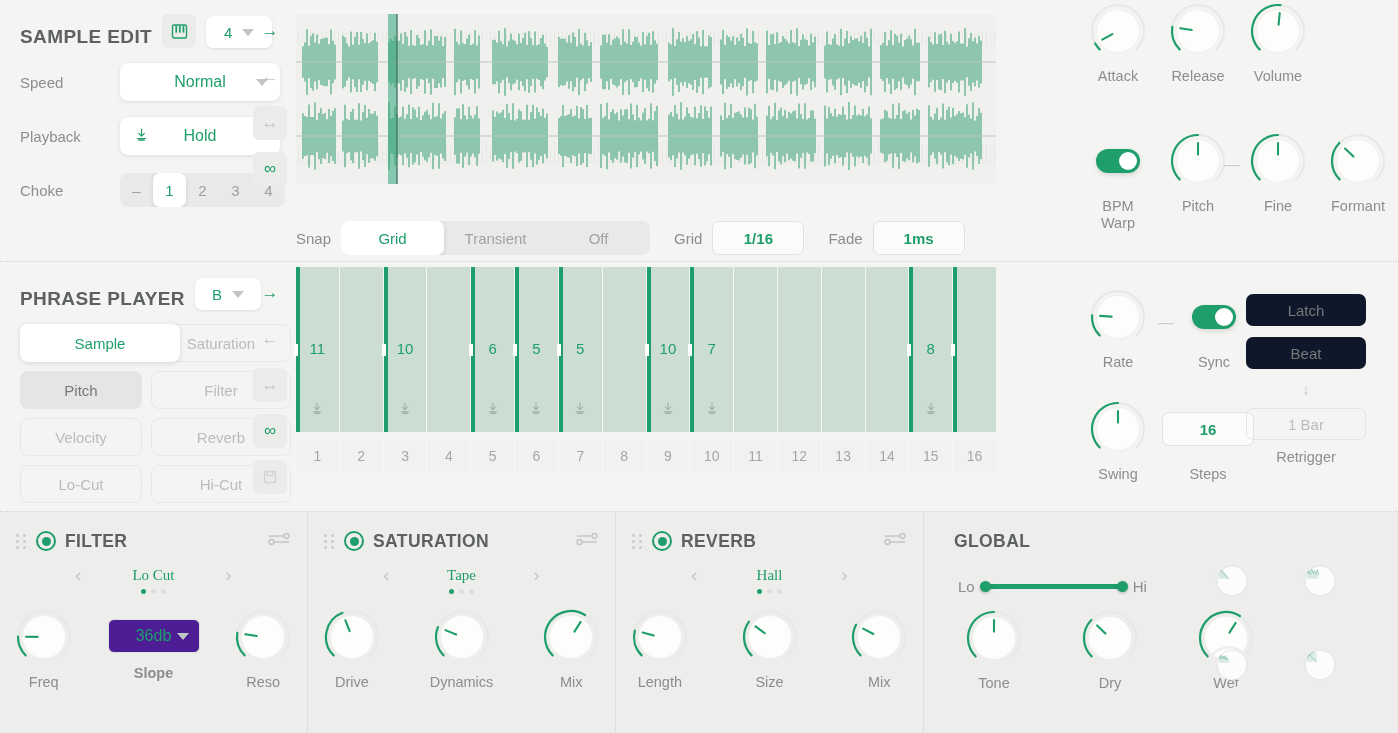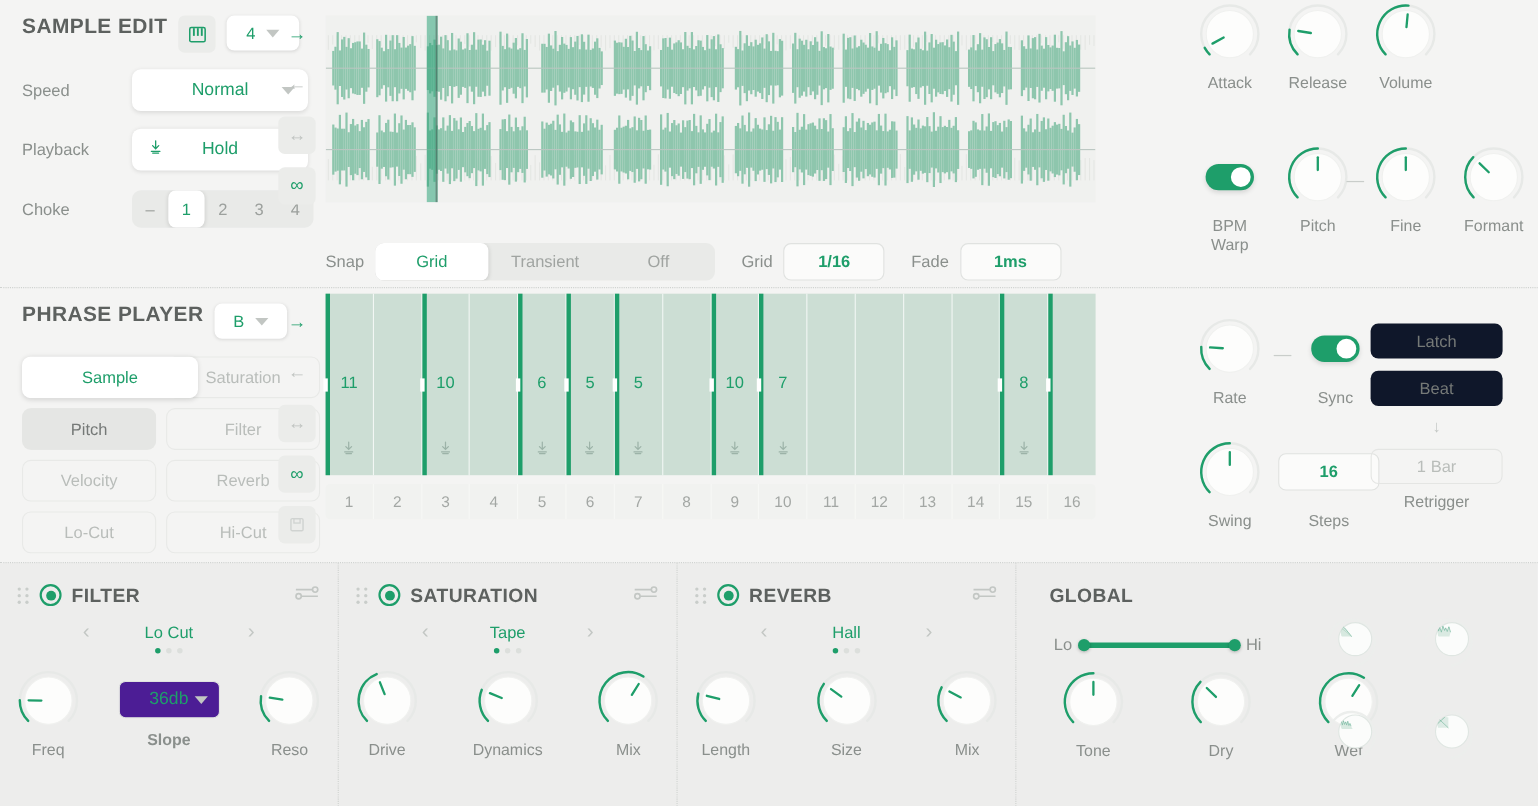--- a/index.html
+++ b/index.html
@@ -23,21 +23,21 @@
   }
 
   .left-col { width:292px; padding:14px 0 0 20px; position:relative; }
   .mid-col  { flex:1; position:relative; }
   .right-col{ width:338px; position:relative; }
 
   .sec-title {
     font-size:19px; font-weight:bold; color:#5d615f; letter-spacing:.4px;
   }
 
-  .hdr { display:flex; align-items:flex-start; gap:10px; height:34px; }
+  .hdr { display:flex; align-items:flex-end; gap:10px; height:34px; }
 
   .icon-btn {
     width:34px;height:34px;border-radius:6px;background:#ebecea;
     display:flex;align-items:center;justify-content:center;
   }
   .pill {
     background:#fff;border-radius:7px;height:32px;min-width:66px;
     display:flex;align-items:center;justify-content:center;gap:10px;
     color:#1e9e6a;font-size:15px;
     box-shadow:0 1px 3px rgba(0,0,0,.10);
@@ -136,21 +136,21 @@
   .p-hdr { display:flex; align-items:center; gap:9px; padding:0 16px; height:30px; }
   .p-title { font-size:17.5px; font-weight:bold; color:#5d615f; letter-spacing:.4px; }
   .grip { display:grid; grid-template-columns:repeat(2,4px); gap:3px; }
   .grip i { width:3px;height:3px;border-radius:50%;background:#c9cdca;display:block; }
   .pwr { width:20px;height:20px;border-radius:50%;border:2px solid #1e9e6a;display:flex;align-items:center;justify-content:center; }
   .pwr i { width:9px;height:9px;border-radius:50%;background:#1e9e6a;display:block; }
   .sliders { margin-left:auto; }
 
   .preset { display:flex; align-items:center; justify-content:center; gap:0; margin-top:8px; }
   .preset .arw { color:#c3c7c4; font-size:19px; width:40px; text-align:center; }
-  .preset .pname { font-size:15px;color:#1e9e6a;min-width:110px;text-align:center; }
+  .preset .pname { font-size:15px;color:#1e9e6a;min-width:110px;text-align:center;font-family:Liberation Serif, serif; }
   .dots { display:flex; gap:5px; justify-content:center; margin-top:3px; }
   .dots i { width:5px;height:5px;border-radius:50%;background:#dcdfdc;display:block; }
   .dots i.on { background:#1e9e6a; }
 
   .knrow { display:flex; justify-content:center; gap:22px; margin-top:14px; }
   .knrow .kcell { width:88px; }
   .kbox {
     width:92px;height:34px;border:1px solid #e0e2e0;border-radius:6px;background:#4c1d95;
     display:flex;align-items:center;justify-content:center;gap:10px;color:#1e9e6a;font-size:16px;
     margin-top:11px;position:relative;

